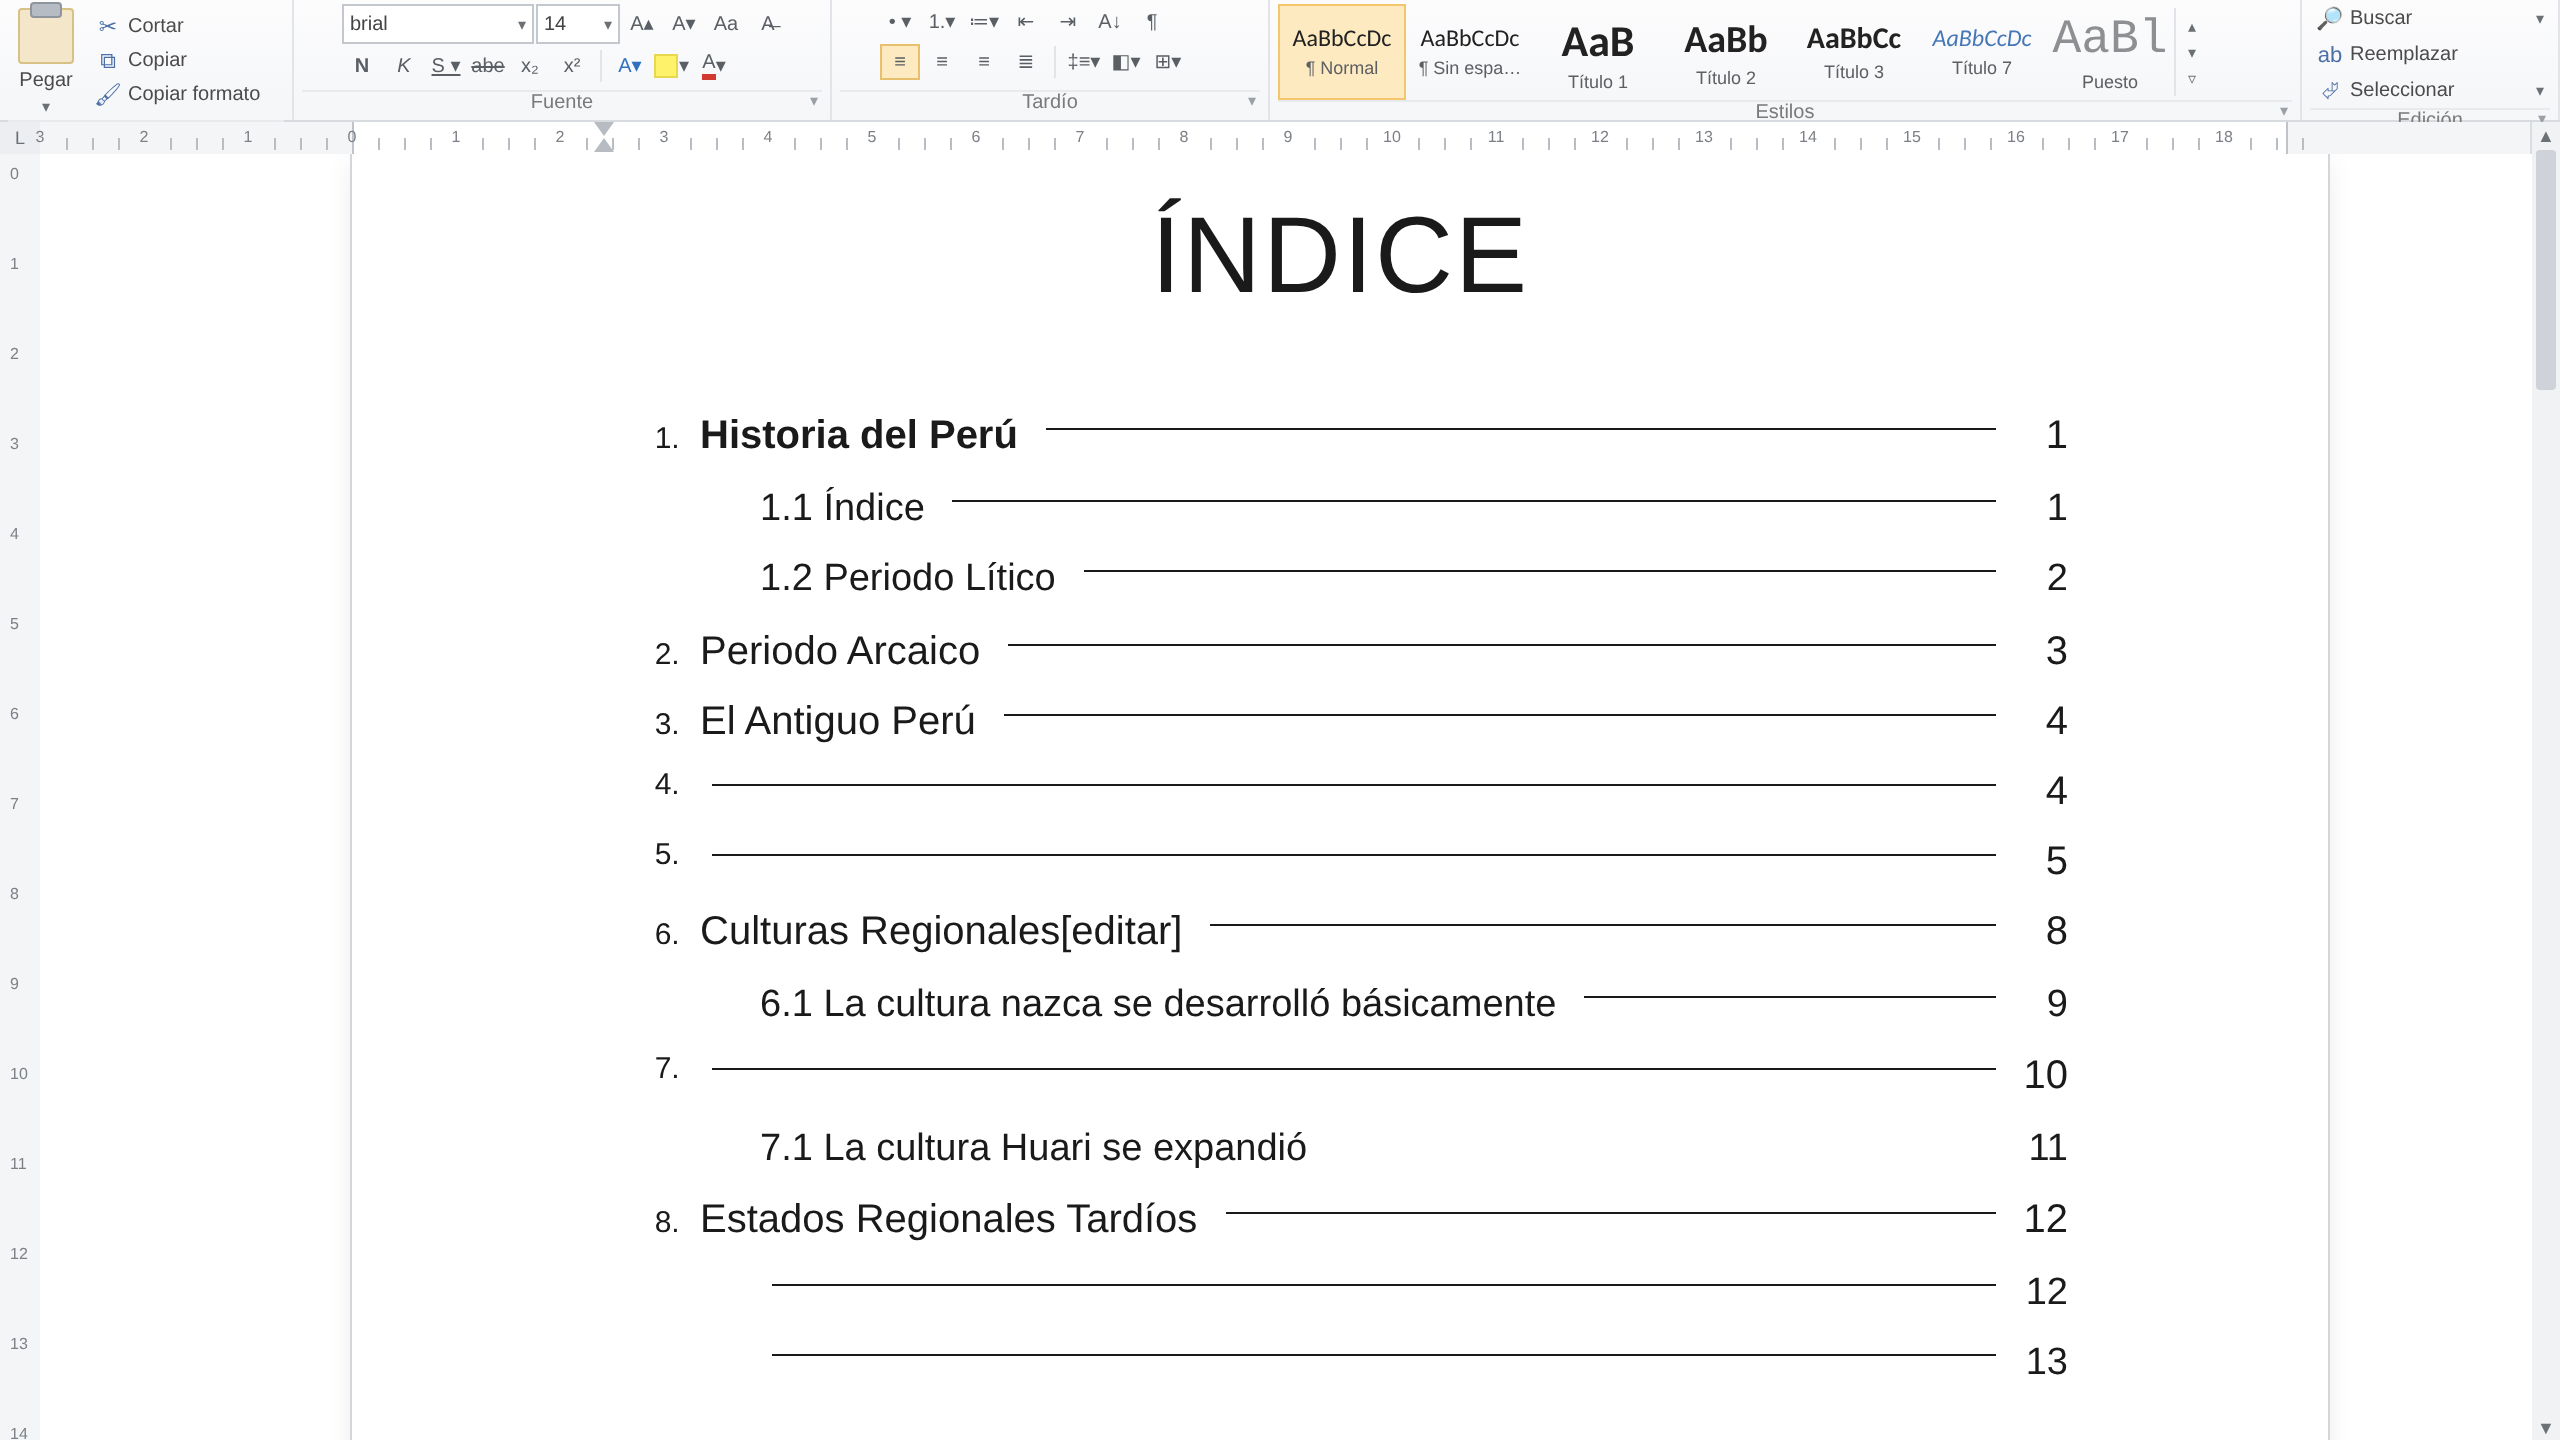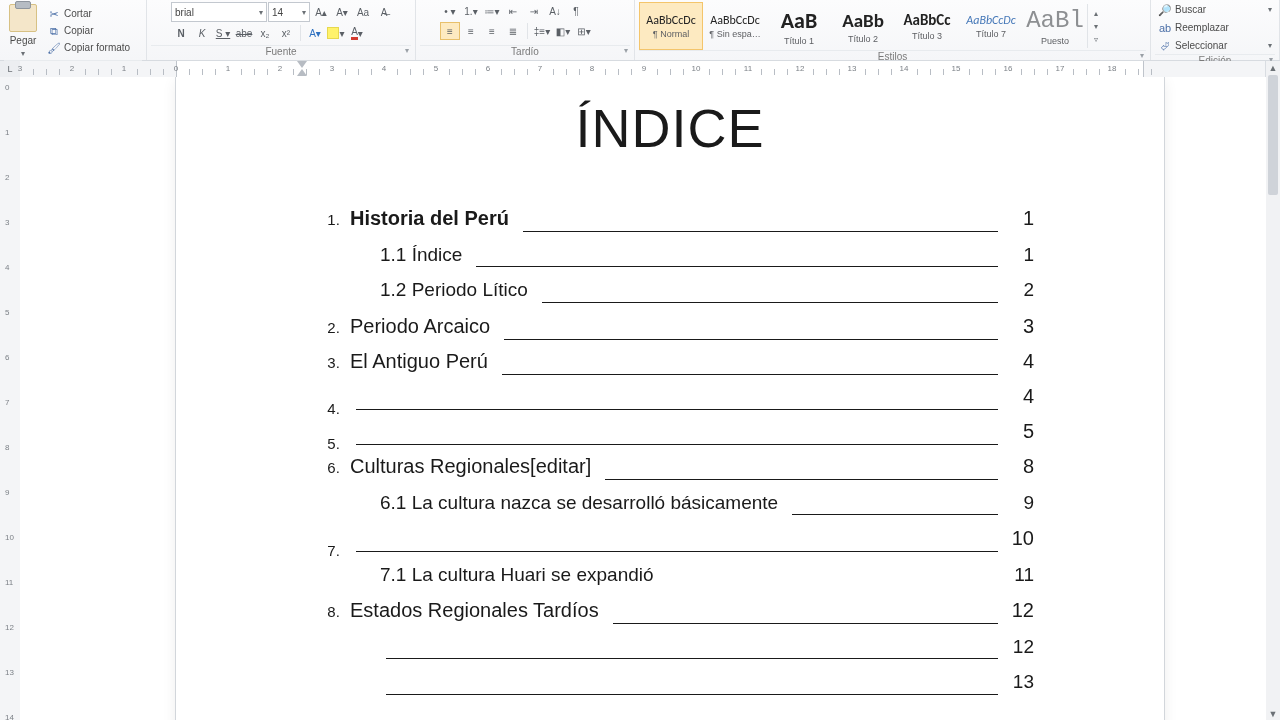--- a/index.html
+++ b/index.html
@@ -95,21 +95,21 @@
             overflow:hidden; background:#fff; }
   .page  { position:absolute; left:156px; top:0; width:988px; min-height:1200px;
            background:#fff; box-shadow:0 0 0 1px #d2d6db, 0 4px 14px rgba(0,0,0,.08); }
   .doc   { padding:20px 130px 40px 130px; font-family: Arial, sans-serif; color:#1a1a1a; }
 
   .doc h1{ font-size:54px; font-weight:400; text-align:center; letter-spacing:1px;
            margin:0 0 42px 0; }
   ol.toc{ margin:0; padding-left:38px; font-size:20px; line-height:1.75; }
   ol.toc>li{ padding-left:6px; }
   ol.toc>li::marker{ font-size:15px; }
-  .tline{ display:flex; align-items:flex-end; gap:8px; }
+  .tline{ display:flex; align-items:center; gap:8px; }
   .tline .txt{ white-space:nowrap; }
   .tline.bold .txt{ font-weight:700; }
   .tline .lead{ flex:1; border-bottom:1.5px solid #1a1a1a; transform:translateY(-4px);
                 margin:0 6px; }
   .tline.nolead .lead{ border:none; }
   .tline .pg{ min-width:22px; text-align:right; }
   .sub{ margin:2px 0 2px 30px; font-size:19px; }
 </style>
 </head>
 <body>

